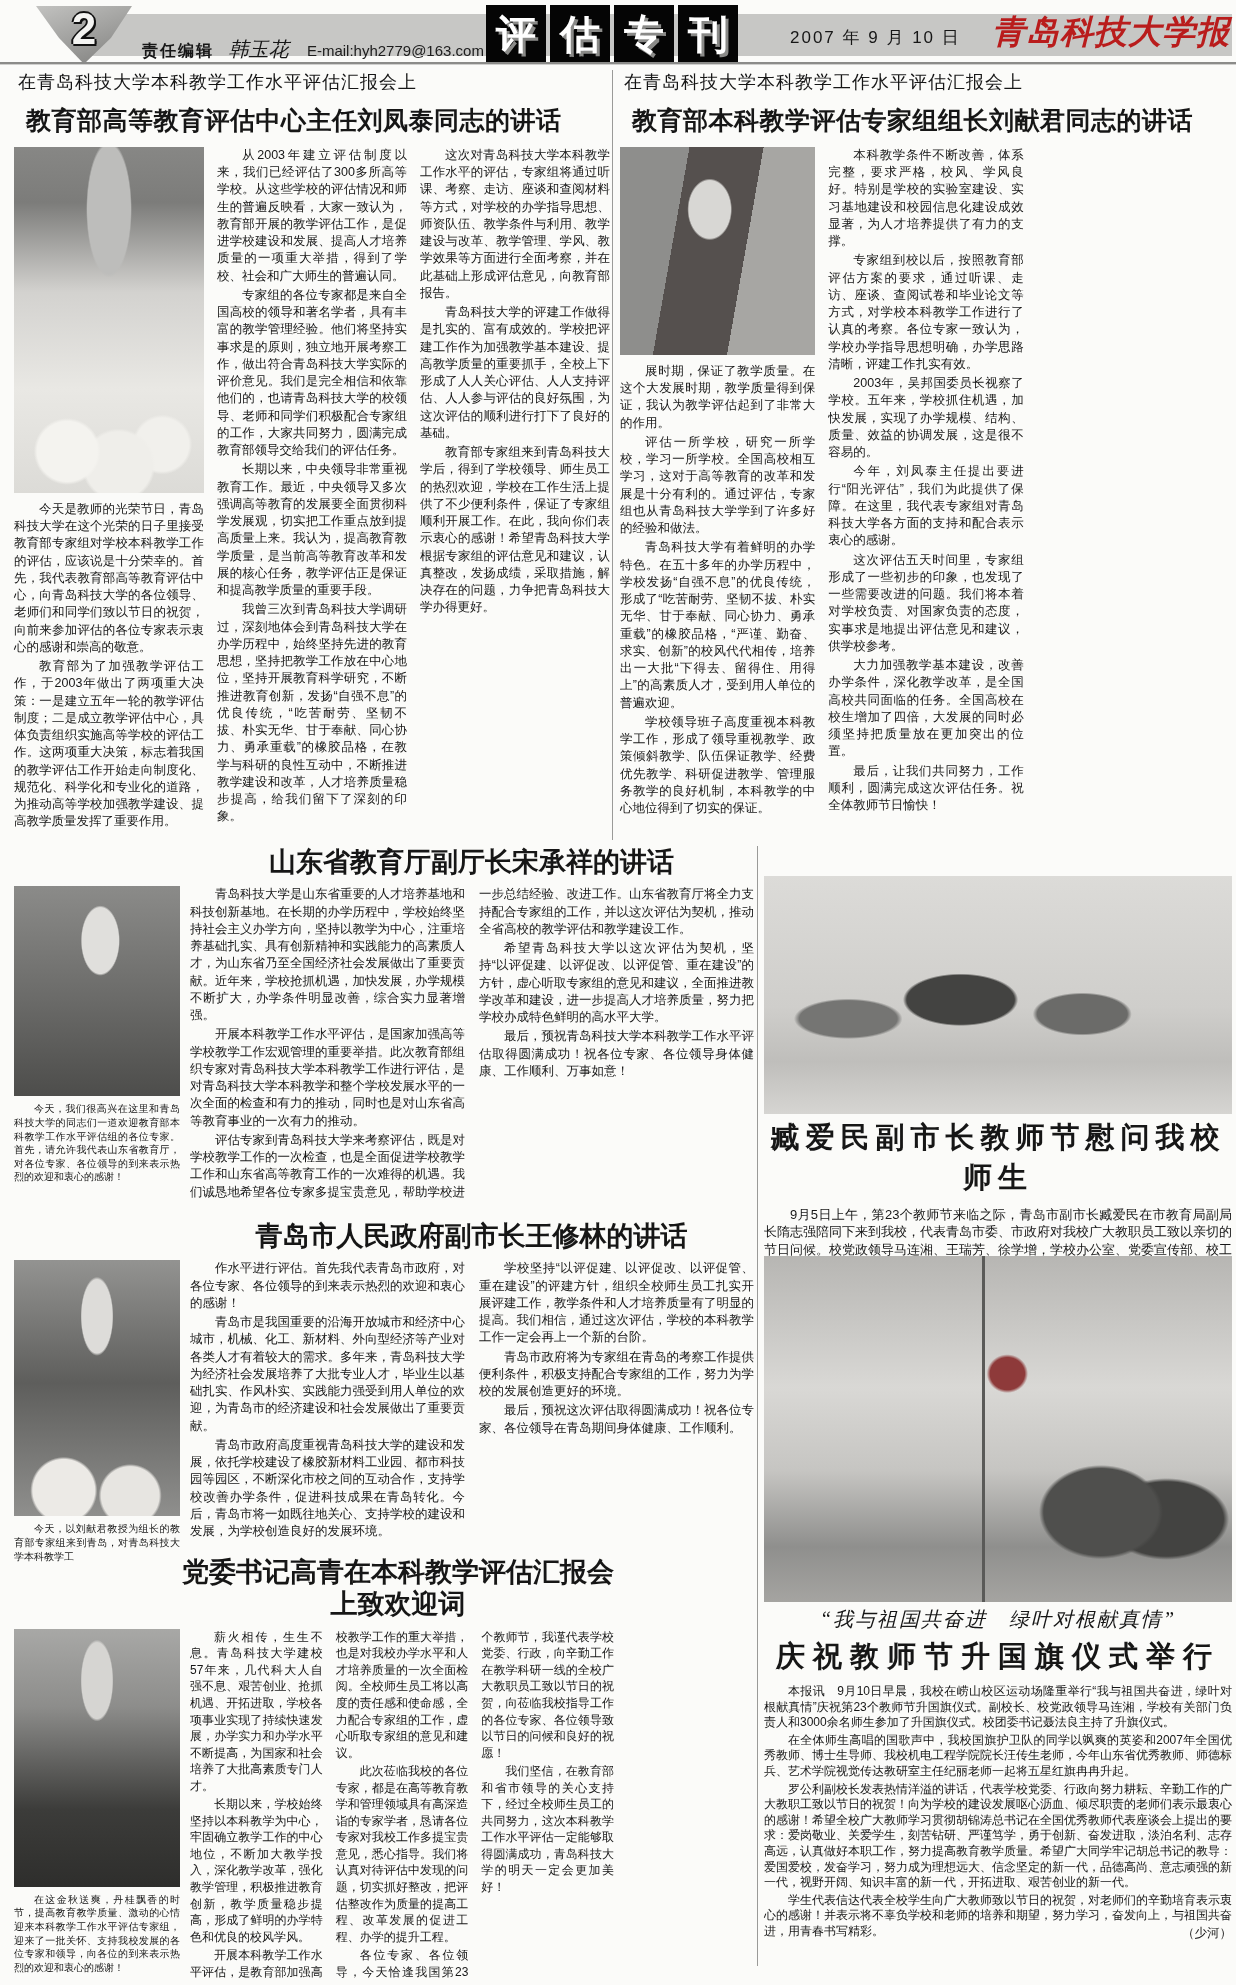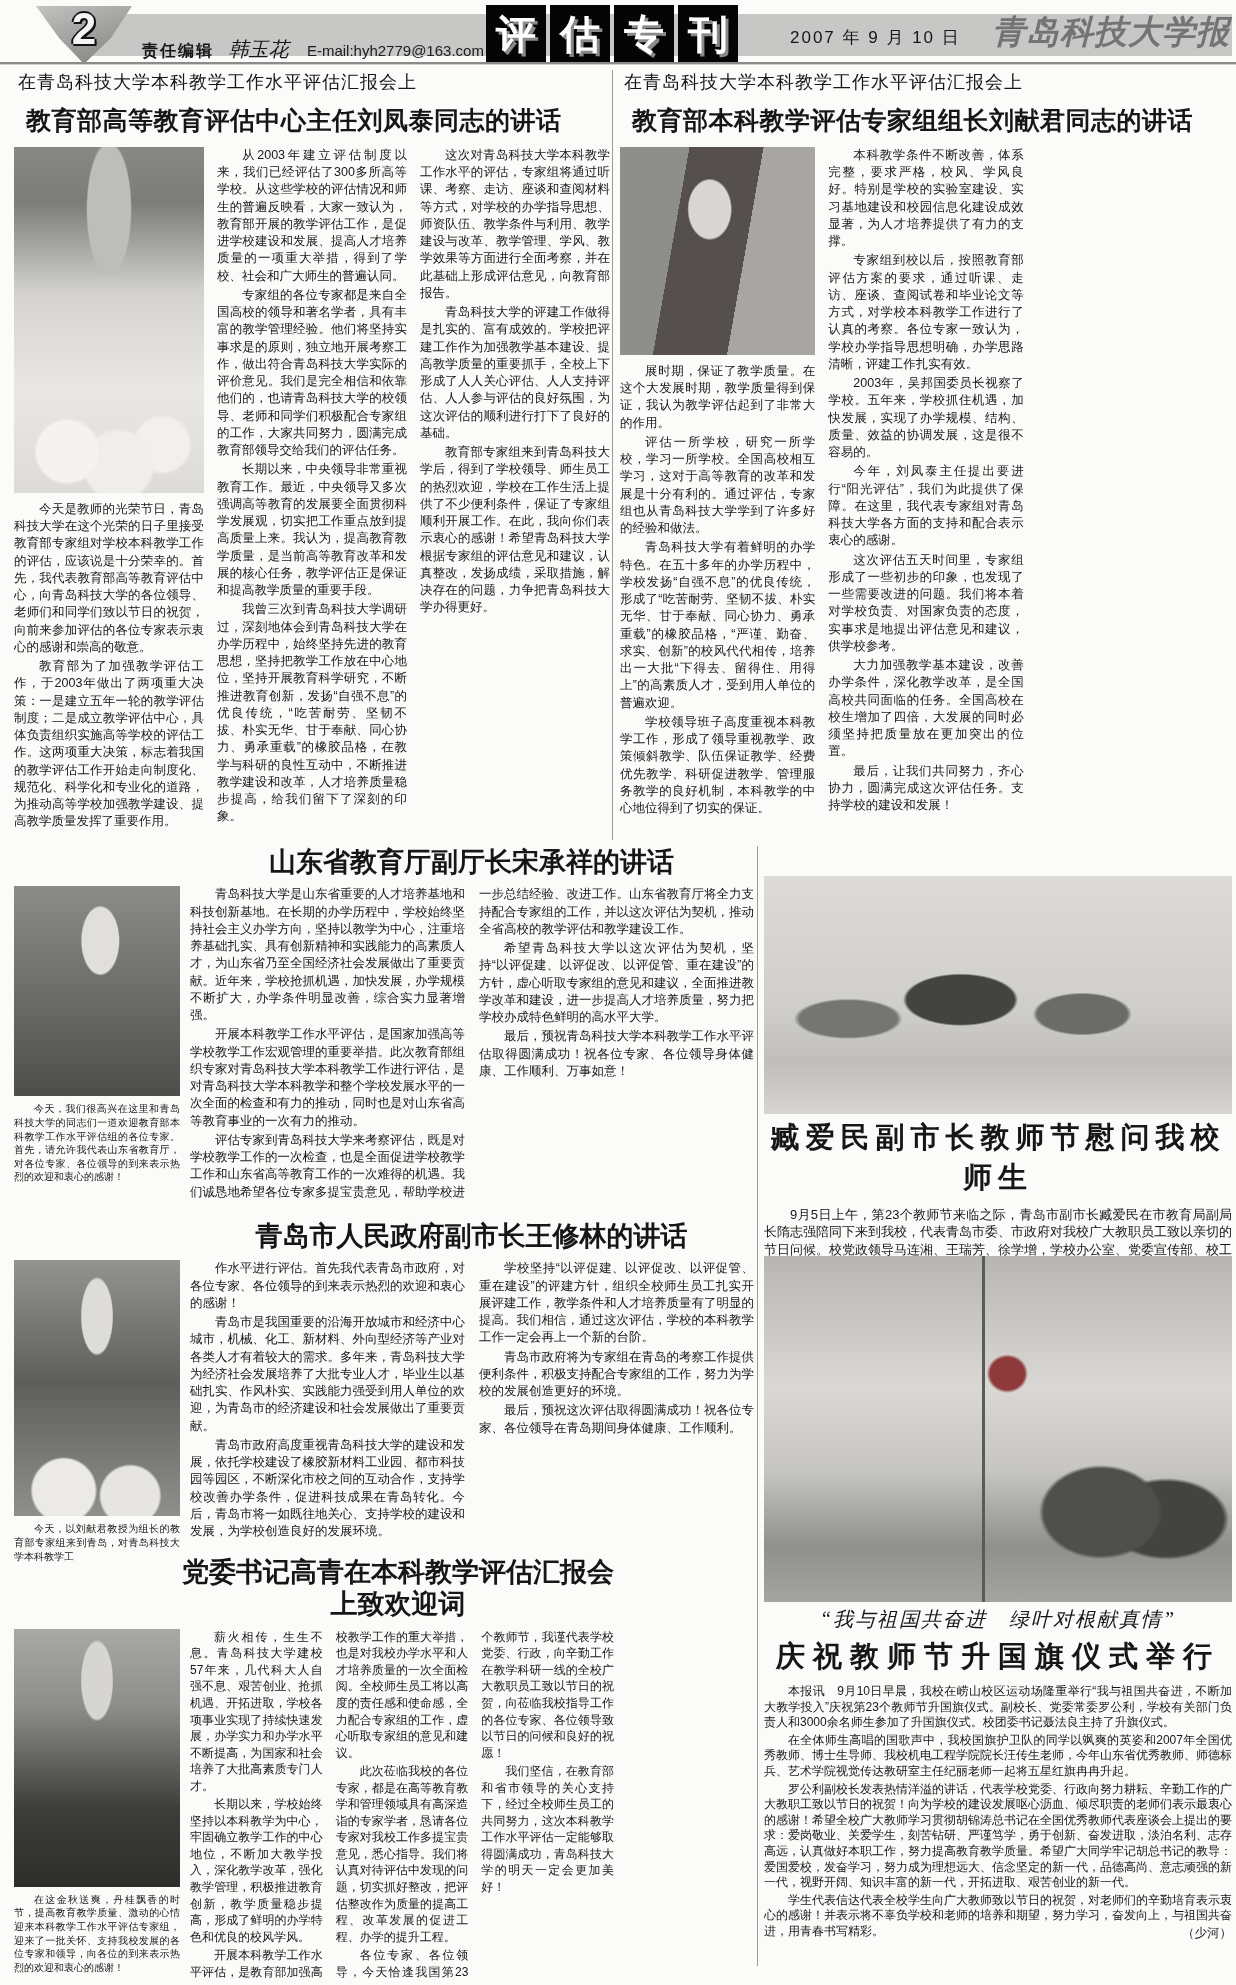--- a/index.html
+++ b/index.html
@@ -17,21 +17,21 @@
   .editor-line{position:absolute;left:142px;top:36px;font-size:16px;white-space:nowrap;}
   .editor-label{font-weight:bold;letter-spacing:2px;}
   .editor-name{font-family:"Liberation Serif",serif;font-style:italic;font-size:20px;margin:0 14px 0 10px;}
   .editor-mail{font-size:15px;color:#1c1c1c;}
   .masthead{position:absolute;left:486px;top:5px;display:flex;gap:4px;}
   .m-block{width:60px;height:58px;background:#050505;color:#fff;display:flex;align-items:center;justify-content:center;
            font-size:40px;font-weight:bold;text-shadow:3px 3px 0 #8a8a88;}
   .hdr-date{position:absolute;left:790px;top:26px;font-size:17px;letter-spacing:2px;}
   .paper-name{position:absolute;right:6px;top:10px;width:270px;text-align:right;
            font-family:"Liberation Serif",serif;font-style:italic;font-weight:bold;font-size:33px;
-           letter-spacing:1px;color:#737373;}
+           letter-spacing:1px;color:#b91c1c;}
   .hdr-rule{position:absolute;left:0;top:62px;width:1236px;height:2px;background:#8b8b89;border-bottom:1px solid #cfcfcd;}
   
   .kicker{font-size:18px;letter-spacing:1px;margin:0 0 2px 4px;}
   .headline-lg{font-size:25px;font-weight:bold;letter-spacing:.5px;line-height:1.15;margin:12px;}
   .headline-mid{font-size:27px;font-weight:bold;text-align:center;line-height:1.2;margin:0;}
   .headline-sp{font-size:29px;font-weight:bold;text-align:center;letter-spacing:6px;margin:0;}
   .bodytext{font-size:12.5px;line-height:1.38;text-align:justify;}
   .bodytext p{margin:0 0 2px;text-indent:2em;}
   .cols3{column-count:3;column-gap:13px;column-fill:auto;}
   .cols2{column-count:2;column-gap:14px;column-fill:auto;}
@@ -130,21 +130,21 @@
       <p>展时期，保证了教学质量。在这个大发展时期，教学质量得到保证，我认为教学评估起到了非常大的作用。</p>
       <p>评估一所学校，研究一所学校，学习一所学校。全国高校相互学习，这对于高等教育的改革和发展是十分有利的。通过评估，专家组也从青岛科技大学学到了许多好的经验和做法。</p>
       <p>青岛科技大学有着鲜明的办学特色。在五十多年的办学历程中，学校发扬“自强不息”的优良传统，形成了“吃苦耐劳、坚韧不拔、朴实无华、甘于奉献、同心协力、勇承重载”的橡胶品格，“严谨、勤奋、求实、创新”的校风代代相传，培养出一大批“下得去、留得住、用得上”的高素质人才，受到用人单位的普遍欢迎。</p>
       <p>学校领导班子高度重视本科教学工作，形成了领导重视教学、政策倾斜教学、队伍保证教学、经费优先教学、科研促进教学、管理服务教学的良好机制，本科教学的中心地位得到了切实的保证。</p>
       <p>本科教学条件不断改善，体系完整，要求严格，校风、学风良好。特别是学校的实验室建设、实习基地建设和校园信息化建设成效显著，为人才培养提供了有力的支撑。</p>
       <p>专家组到校以后，按照教育部评估方案的要求，通过听课、走访、座谈、查阅试卷和毕业论文等方式，对学校本科教学工作进行了认真的考察。各位专家一致认为，学校办学指导思想明确，办学思路清晰，评建工作扎实有效。</p>
       <p>2003年，吴邦国委员长视察了学校。五年来，学校抓住机遇，加快发展，实现了办学规模、结构、质量、效益的协调发展，这是很不容易的。</p>
       <p>今年，刘凤泰主任提出要进行“阳光评估”，我们为此提供了保障。在这里，我代表专家组对青岛科技大学各方面的支持和配合表示衷心的感谢。</p>
       <p>这次评估五天时间里，专家组形成了一些初步的印象，也发现了一些需要改进的问题。我们将本着对学校负责、对国家负责的态度，实事求是地提出评估意见和建议，供学校参考。</p>
       <p>大力加强教学基本建设，改善办学条件，深化教学改革，是全国高校共同面临的任务。全国高校在校生增加了四倍，大发展的同时必须坚持把质量放在更加突出的位置。</p>
-      <p>最后，让我们共同努力，齐心协力，圆满完成这次评估任务。支持学校的建设和发展！</p>
+      <p>最后，让我们共同努力，工作顺利，圆满完成这次评估任务。祝全体教师节日愉快！</p>
     </div>
   </div>
 
   <div id="a3">
     <h2 class="headline-mid">山东省教育厅副厅长宋承祥的讲话</h2>
     <div class="speech">
       <div class="leftcell">
         <div class="photo" style="height:210px;background:
                radial-gradient(ellipse at 52% 26%, #e0dfdc 0 15%, rgba(0,0,0,0) 16%),
                linear-gradient(180deg,#8b8b89 0%,#6a6a68 55%,#4d4d4b 100%);"></div>
@@ -226,21 +226,21 @@
          linear-gradient(90deg, rgba(0,0,0,0) 0 46.5%, #5a5a58 46.5% 47.3%, rgba(0,0,0,0) 47.3% 100%),
          radial-gradient(ellipse at 52% 34%, #8e3a3a 0 5%, rgba(0,0,0,0) 6%),
          radial-gradient(ellipse at 72% 74%, #4f4f4d 0 12%, rgba(0,0,0,0) 13%),
          radial-gradient(ellipse at 86% 76%, #434341 0 10%, rgba(0,0,0,0) 11%),
          linear-gradient(180deg,#b7b6b3 0%,#d9d8d5 38%,#c6c5c2 62%,#8f8f8d 84%,#a5a4a1 100%);"></div>
 
   <div id="a7">
     <p class="quote-line">“我与祖国共奋进　绿叶对根献真情”</p>
     <h2 class="headline-sp">庆祝教师节升国旗仪式举行</h2>
     <div class="bodytext">
-      <p>本报讯　9月10日早晨，我校在崂山校区运动场隆重举行“我与祖国共奋进，不断加大教学投入”庆祝第23个教师节升国旗仪式。副校长、党委常委罗公利，学校有关部门负责人和3000余名师生参加了升国旗仪式。校团委书记聂法良主持了升旗仪式。</p>
+      <p>本报讯　9月10日早晨，我校在崂山校区运动场隆重举行“我与祖国共奋进，绿叶对根献真情”庆祝第23个教师节升国旗仪式。副校长、校党政领导马连湘，学校有关部门负责人和3000余名师生参加了升国旗仪式。校团委书记聂法良主持了升旗仪式。</p>
       <p>在全体师生高唱的国歌声中，我校国旗护卫队的同学以飒爽的英姿和2007年全国优秀教师、博士生导师、我校机电工程学院院长汪传生老师，今年山东省优秀教师、师德标兵、艺术学院视觉传达教研室主任纪丽老师一起将五星红旗冉冉升起。</p>
       <p>罗公利副校长发表热情洋溢的讲话，代表学校党委、行政向努力耕耘、辛勤工作的广大教职工致以节日的祝贺！向为学校的建设发展呕心沥血、倾尽职责的老师们表示最衷心的感谢！希望全校广大教师学习贯彻胡锦涛总书记在全国优秀教师代表座谈会上提出的要求：爱岗敬业、关爱学生，刻苦钻研、严谨笃学，勇于创新、奋发进取，淡泊名利、志存高远，认真做好本职工作，努力提高教育教学质量。希望广大同学牢记胡总书记的教导：爱国爱校，发奋学习，努力成为理想远大、信念坚定的新一代，品德高尚、意志顽强的新一代，视野开阔、知识丰富的新一代，开拓进取、艰苦创业的新一代。</p>
       <p>学生代表信达代表全校学生向广大教师致以节日的祝贺，对老师们的辛勤培育表示衷心的感谢！并表示将不辜负学校和老师的培养和期望，努力学习，奋发向上，与祖国共奋进，用青春书写精彩。</p>
       <div class="byline">（少河）</div>
     </div>
   </div>
 
 </div>
 
 </body></html>

